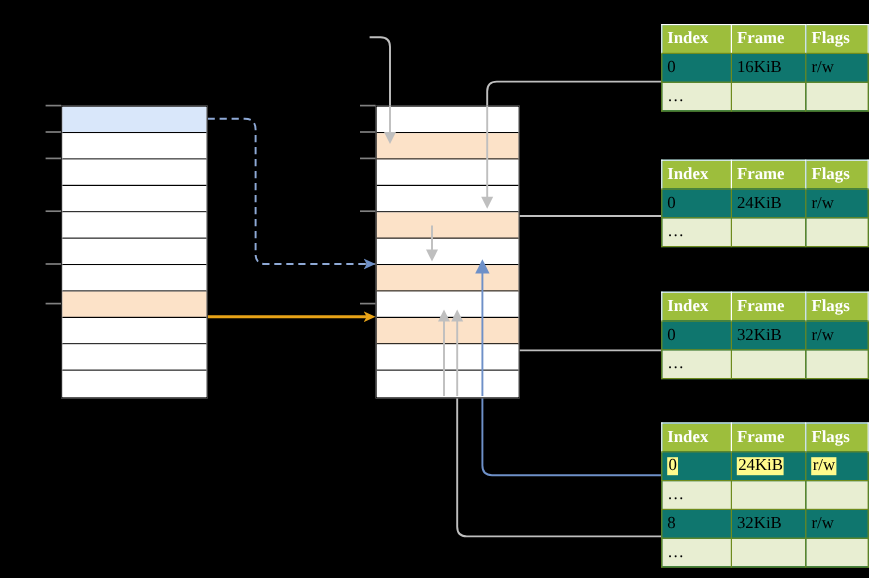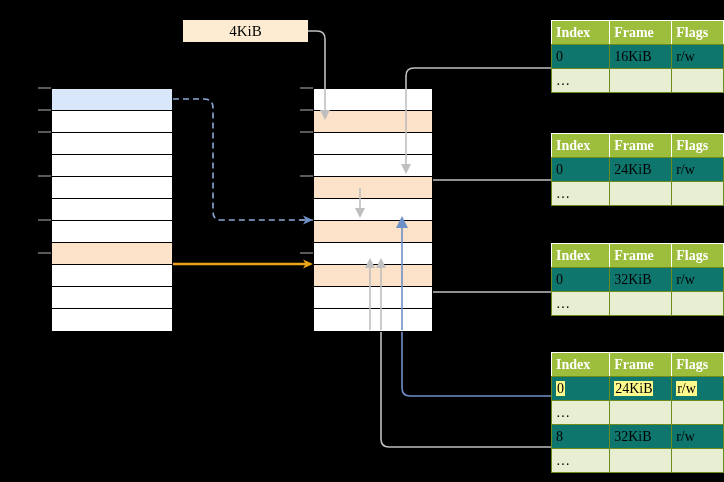--- a/index.html
+++ b/index.html
@@ -124,21 +124,20 @@
 
     <path d="M551,447 L389,447 Q381,447 381,439 L381,262" fill="none" stroke="#BFBFBF" stroke-width="1.6" marker-end="url(#ar-gray)"></path>
 
     <path d="M551,396 L410,396 Q402,396 402,388 L402,222" fill="none" stroke="#6E90C8" stroke-width="1.6" marker-end="url(#ar-blue)"></path>
 
     <path d="M173,99 L204,99 Q213,99 213,108 L213,212 Q213,220 221,220 L308,220" fill="none" stroke="#8EA9D6" stroke-width="1.6" stroke-dasharray="6,4" marker-end="url(#ar-blue)"></path>
 
     <path d="M173,264 L308,264" fill="none" stroke="#E8A317" stroke-width="2.4" marker-end="url(#ar-orange)"></path>
   </svg>
 
-  <div class="size-label">4KiB</div>
 
   <div class="col" id="col-virtual">
     <div class="cell blue" style="height:22px"></div>
     <div class="cell" style="height:22px"></div>
     <div class="cell" style="height:22px"></div>
     <div class="cell" style="height:22px"></div>
     <div class="cell" style="height:22px"></div>
     <div class="cell" style="height:22px"></div>
     <div class="cell" style="height:22px"></div>
     <div class="cell peach" style="height:22px"></div>

